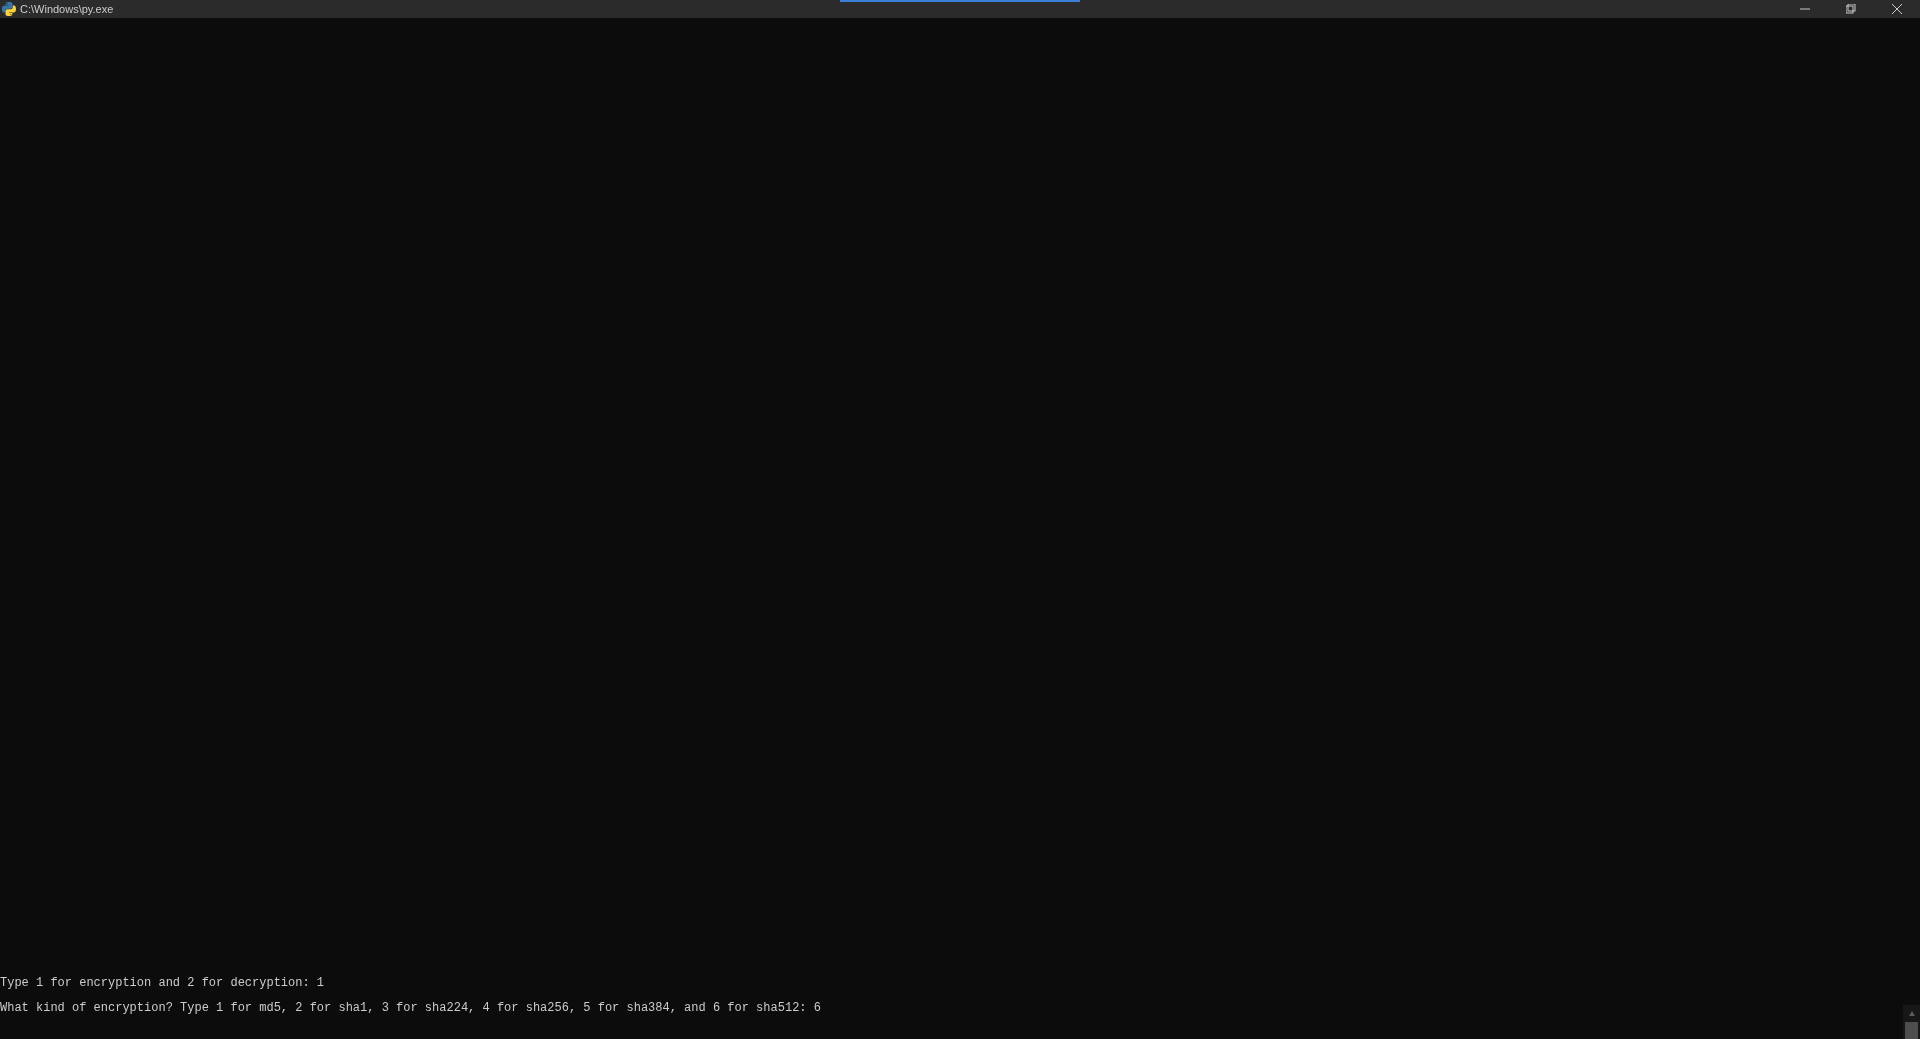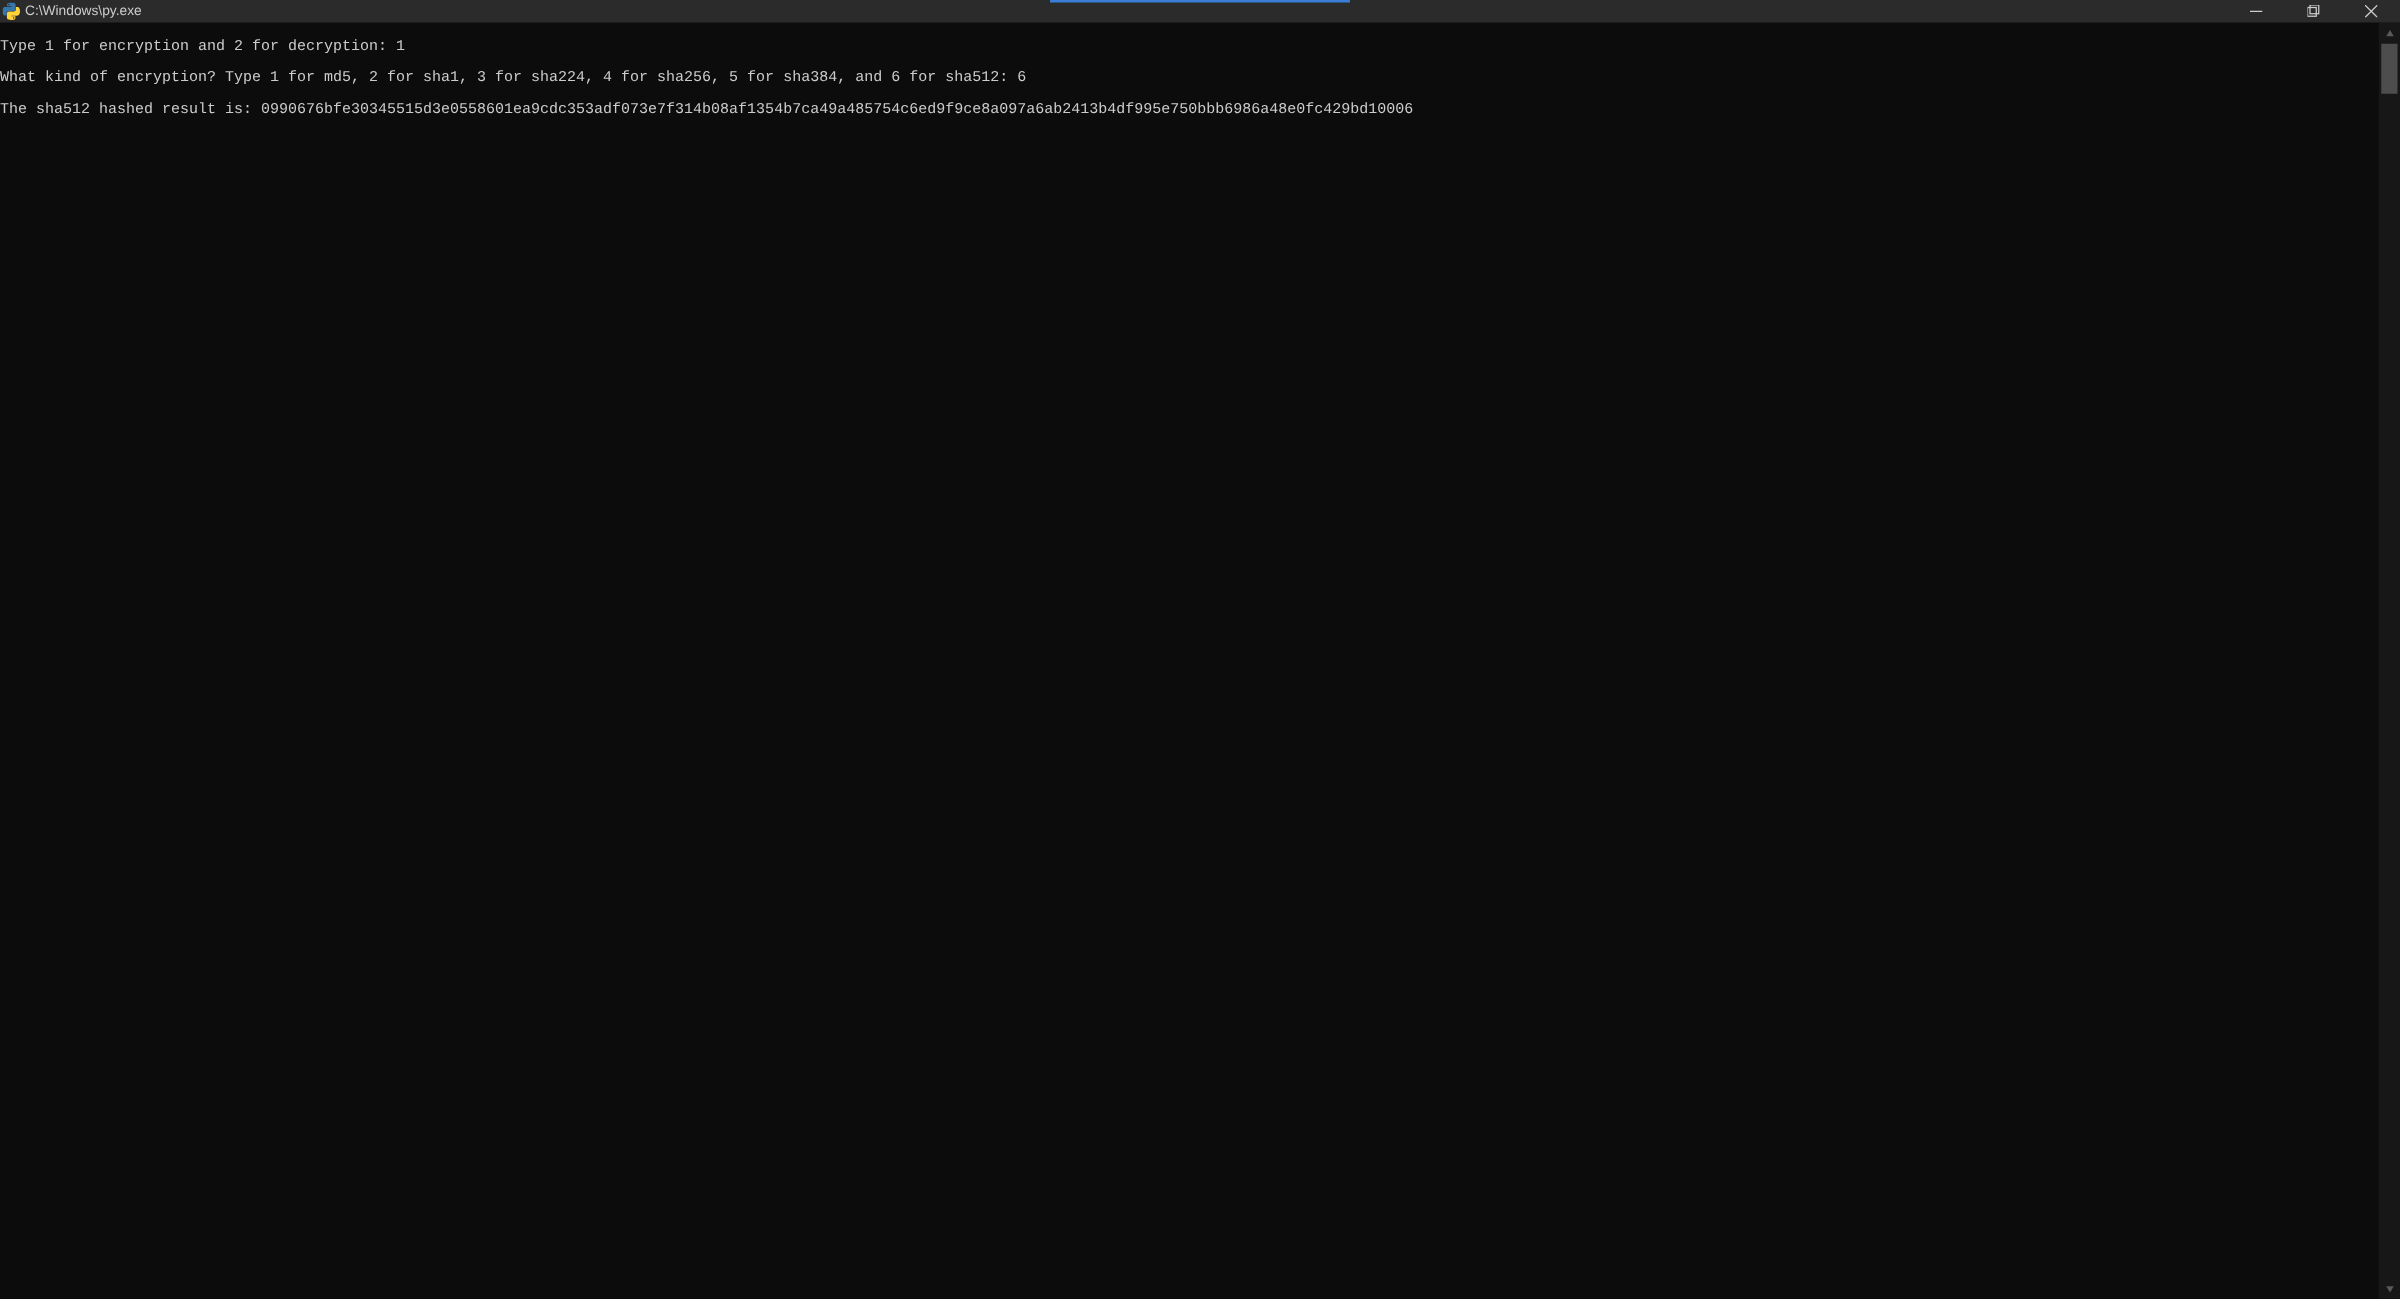--- a/index.html
+++ b/index.html
@@ -67,20 +67,21 @@
       color: #cccccc;
     }
     .win-btn svg {
       width: 10px;
       height: 10px;
       display: block;
     }
     .content-wrap {
       display: flex;
       height: calc(100% - 18px);
+      align-items: flex-end;
     }
     .terminal {
       flex: 1;
       background: #0c0c0c;
       color: #cccccc;
       font-size: 12px;
       line-height: 12.5px;
       white-space: pre;
       padding: 0;
       overflow: hidden;
@@ -152,21 +153,20 @@
         <line x1="10" y1="0" x2="0" y2="10" stroke="currentColor" stroke-width="1"></line>
       </svg>
     </div>
   </div>
 </div>
 
 <div class="content-wrap">
   <div class="terminal">
 <div class="terminal-line">Type 1 for encryption and 2 for decryption: 1</div>
 <div class="terminal-line">What kind of encryption? Type 1 for md5, 2 for sha1, 3 for sha224, 4 for sha256, 5 for sha384, and 6 for sha512: 6</div>
-<div class="terminal-line">The sha512 hashed result is: 0990676bfe30345515d3e0558601ea9cdc353adf073e7f314b08af1354b7ca49a485754c6ed9f9ce8a097a6ab2413b4df995e750bbb6986a48e0fc429bd10006</div>
   </div>
   <div class="scrollbar">
     <div class="scroll-arrow">
       <svg viewBox="0 0 8 8">
           <polygon points="4,1 7,6 1,6" fill="currentColor"></polygon>
         </svg>
     </div>
     <div class="scroll-track">
       <div class="scroll-thumb"></div>
     </div>

